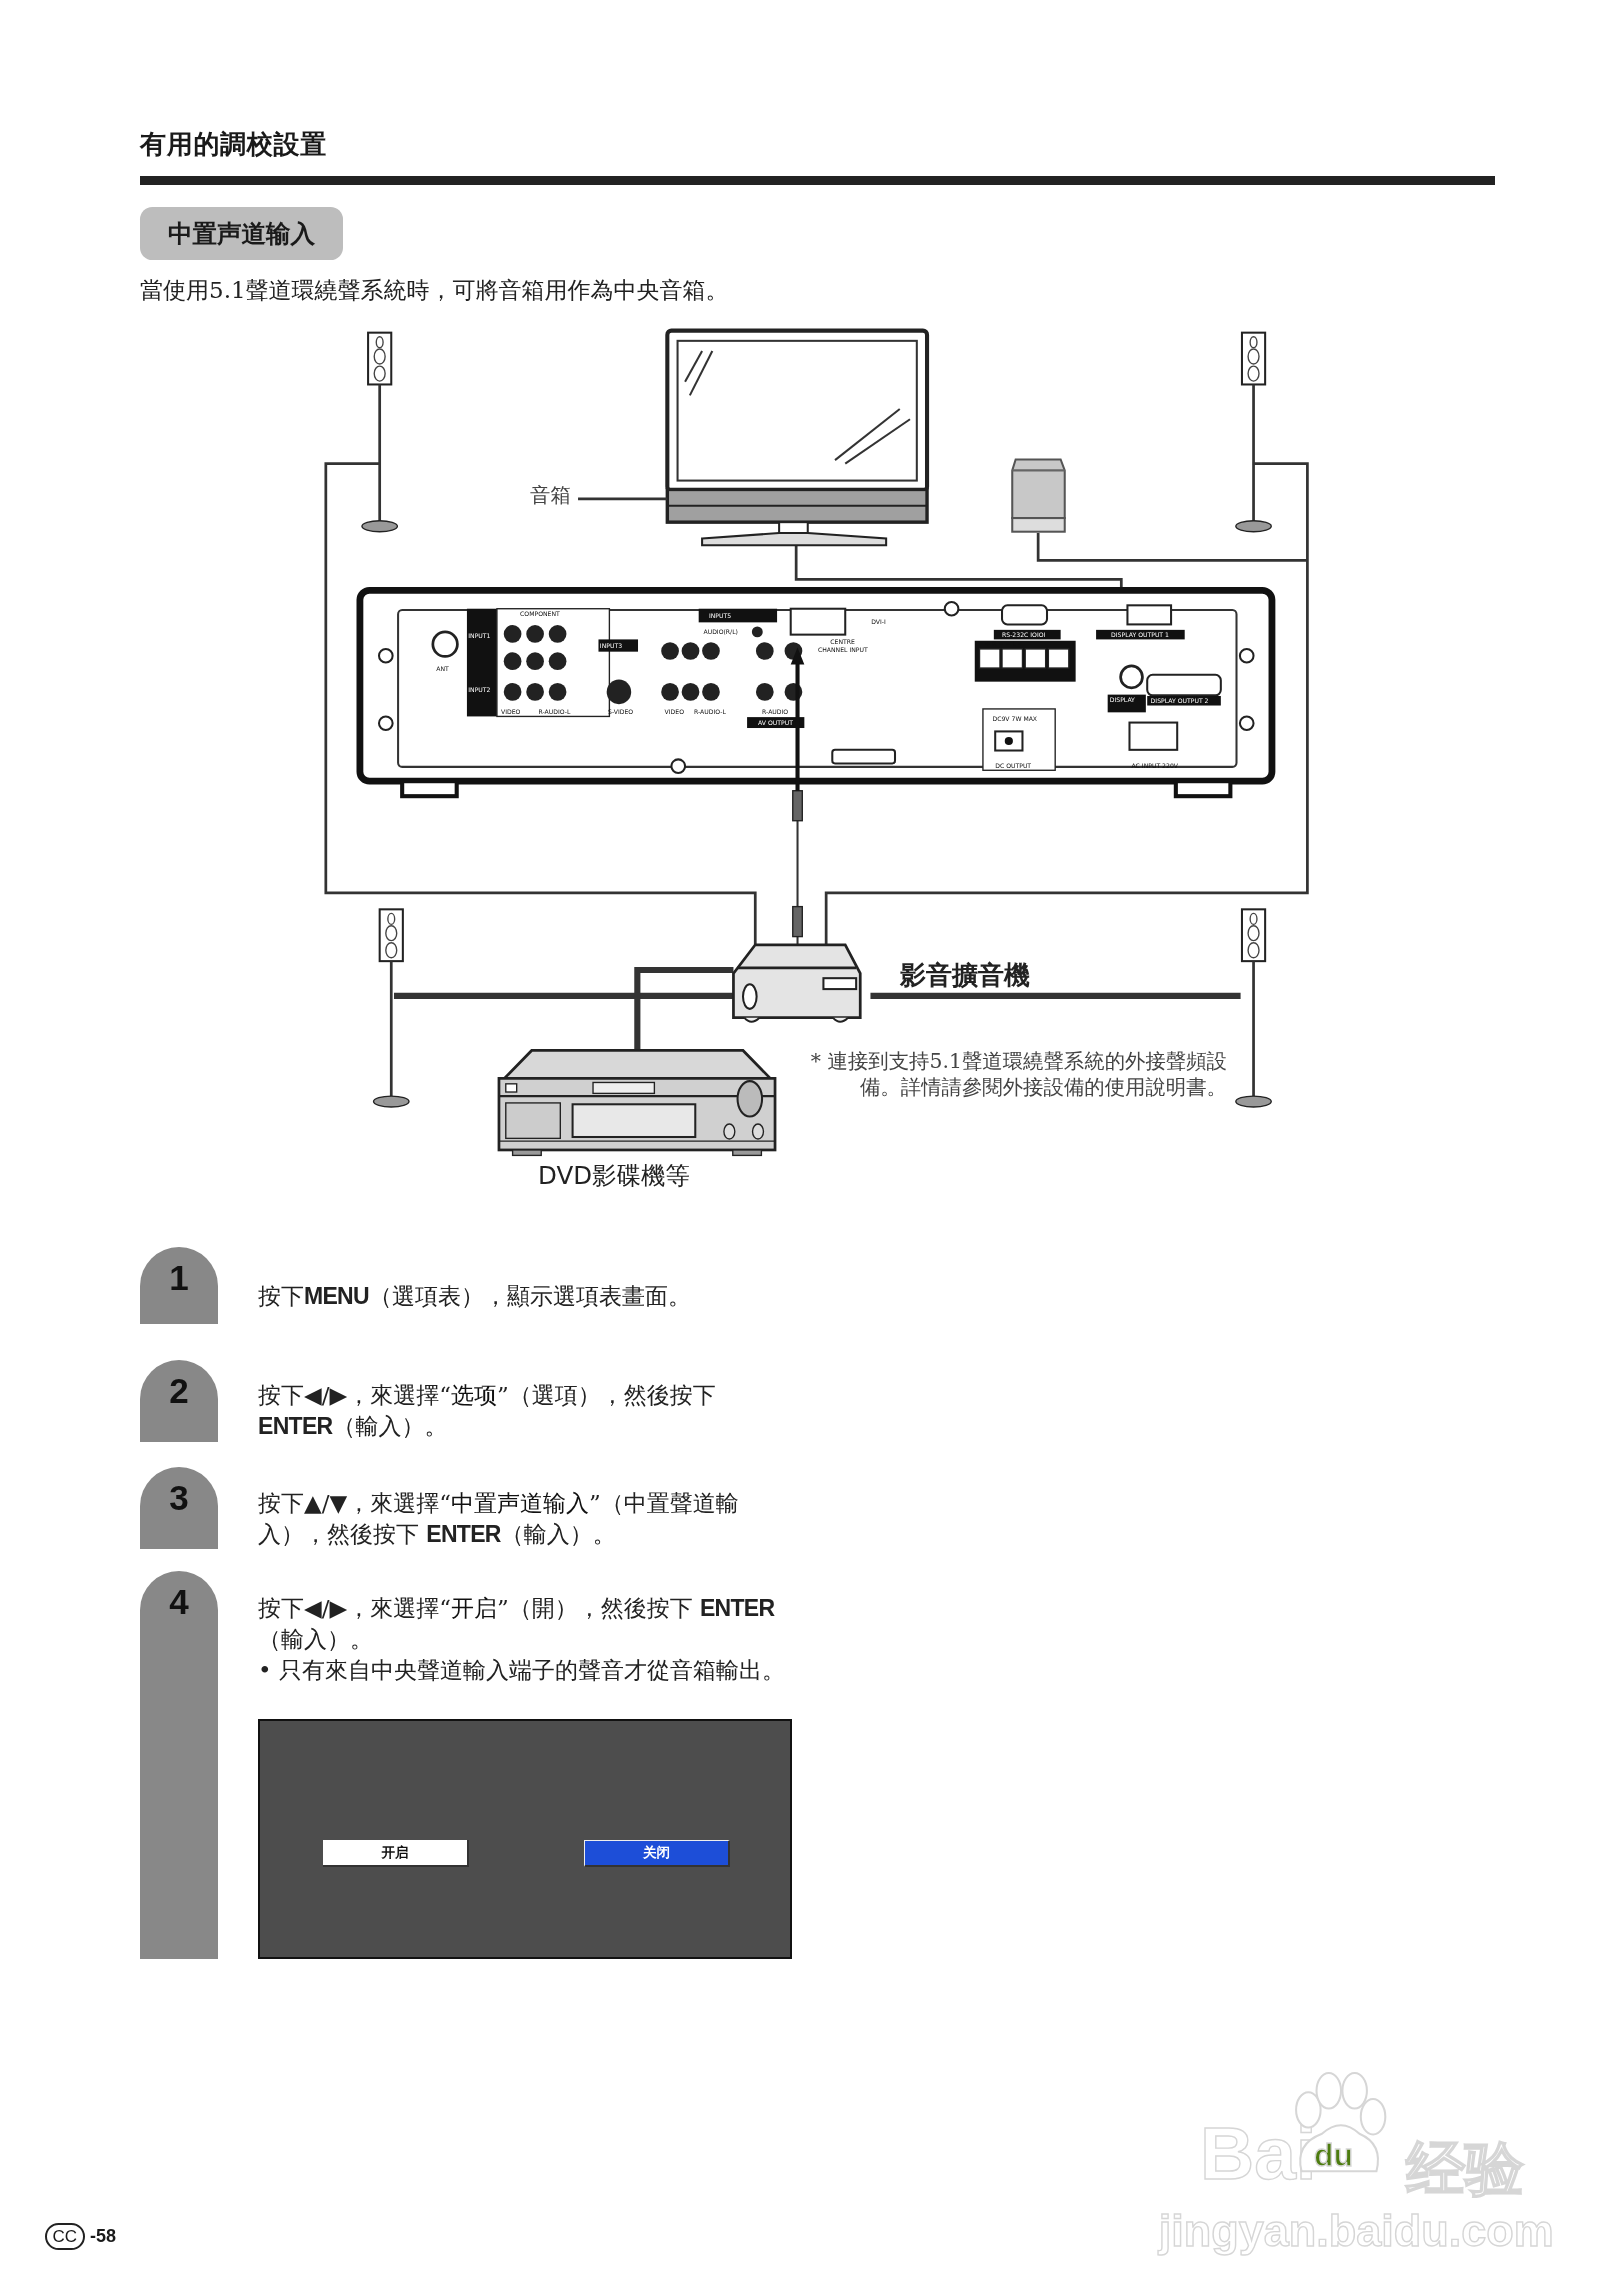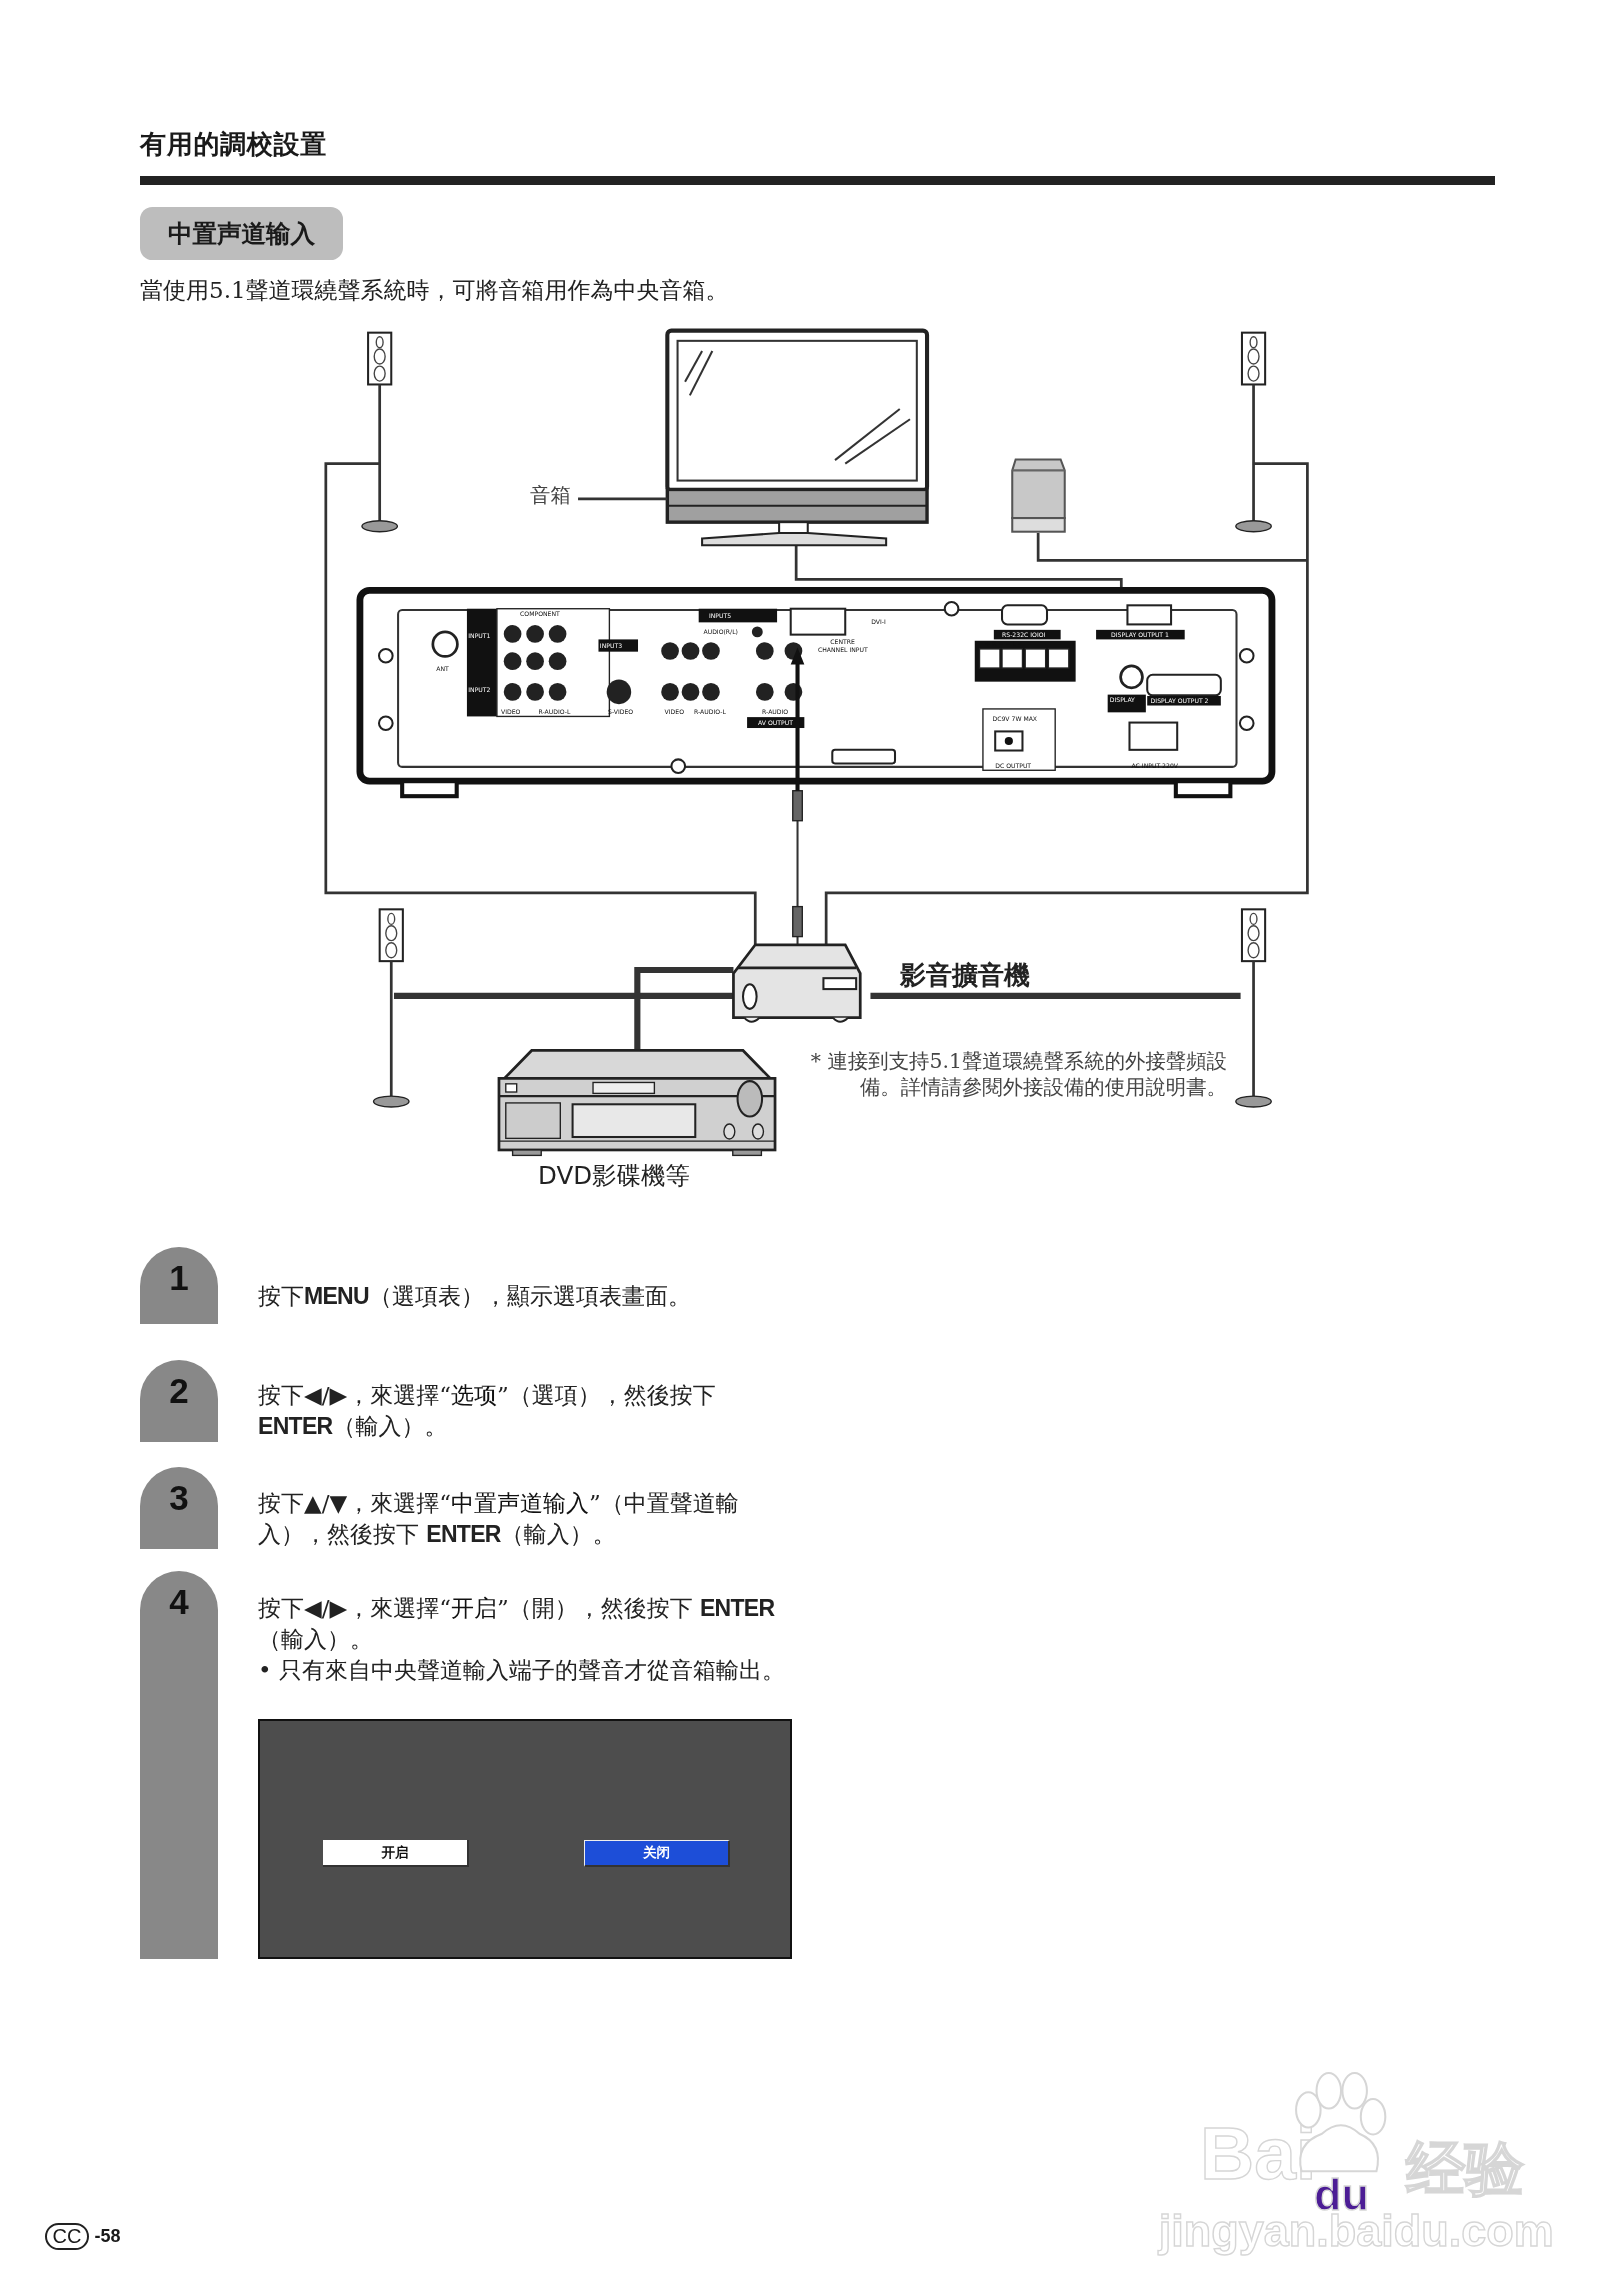--- a/index.html
+++ b/index.html
@@ -33,21 +33,21 @@
   .bullet { display:block; padding-left:20.4px; text-indent:-20.4px; }
 
   #osd { left:258px; top:1719px; width:534px; height:240px; background:#4d4d4d;
          border:2px solid #111; box-sizing:border-box; }
   .osd-btn { position:absolute; top:119px; width:146px; height:27px; box-sizing:border-box;
              display:flex; align-items:center; justify-content:center; font-size:13.6px; font-weight:bold; }
   #osd-on { left:63px; background:#fff; color:#111; border-right:2px solid #333; border-bottom:2px solid #333; }
   #osd-off { left:324px; background:#1d4ed8; color:#fff; border:1.4px solid #eee; border-right:2px solid #333; border-bottom:2px solid #333; }
 
   #footer { left:45px; top:2223px; display:flex; align-items:center; gap:5.5px; }
-  #cc-badge { border:2px solid #222; border-radius:15px; padding:0 5.5px; font-size:20px; line-height:23px;
+  #cc-badge { border:2px solid #222; border-radius:15px; padding:0 5.5px; font-size:17px; line-height:23px;
               font-family:"Liberation Sans", sans-serif; }
   #page-num { font-size:18px; font-weight:bold; font-family:"Liberation Sans", sans-serif; }
 
   #watermark { left:1152px; top:2069px; width:395px; height:191px; }
   .wm-text { position:absolute; color:#fff; -webkit-text-stroke:1.4px #d6d6d6;
              font-family:"Liberation Sans", sans-serif; font-weight:bold; }
 </style>
 </head>
 <body>
 
@@ -303,17 +303,17 @@
   <span class="wm-text" style="left:0;top:41px;font-size:75px;margin-left:48px;">Bai</span>
   <svg class="abs" style="left:129px;top:0;" width="116" height="109" viewBox="0 0 170 160">
     <g fill="#fff" stroke="#d6d6d6" stroke-width="3">
       <ellipse cx="40" cy="60" rx="18" ry="26"></ellipse>
         <ellipse cx="70" cy="32" rx="18" ry="26"></ellipse>
       <ellipse cx="108" cy="32" rx="18" ry="26"></ellipse>
         <ellipse cx="135" cy="70" rx="18" ry="26"></ellipse>
       <path d="M30 150 Q20 110 60 95 Q88 70 115 95 Q150 110 140 150 Z"></path>
     </g>
   </svg>
-  <span class="wm-text" style="left:162px;top:68px;font-size:45px;color:#4c1d95;margin-top:32px;">du</span>
+  <span class="wm-text" style="left:162px;top:68px;font-size:32px;color:#4d7c0f;">du</span>
   <span class="wm-text" style="left:254px;top:61px;font-size:59px;">经验</span>
   <span class="wm-text" style="left:6.8px;top:136px;font-size:45px;">jingyan.baidu.com</span>
 </div>
 
 
 </body></html>

